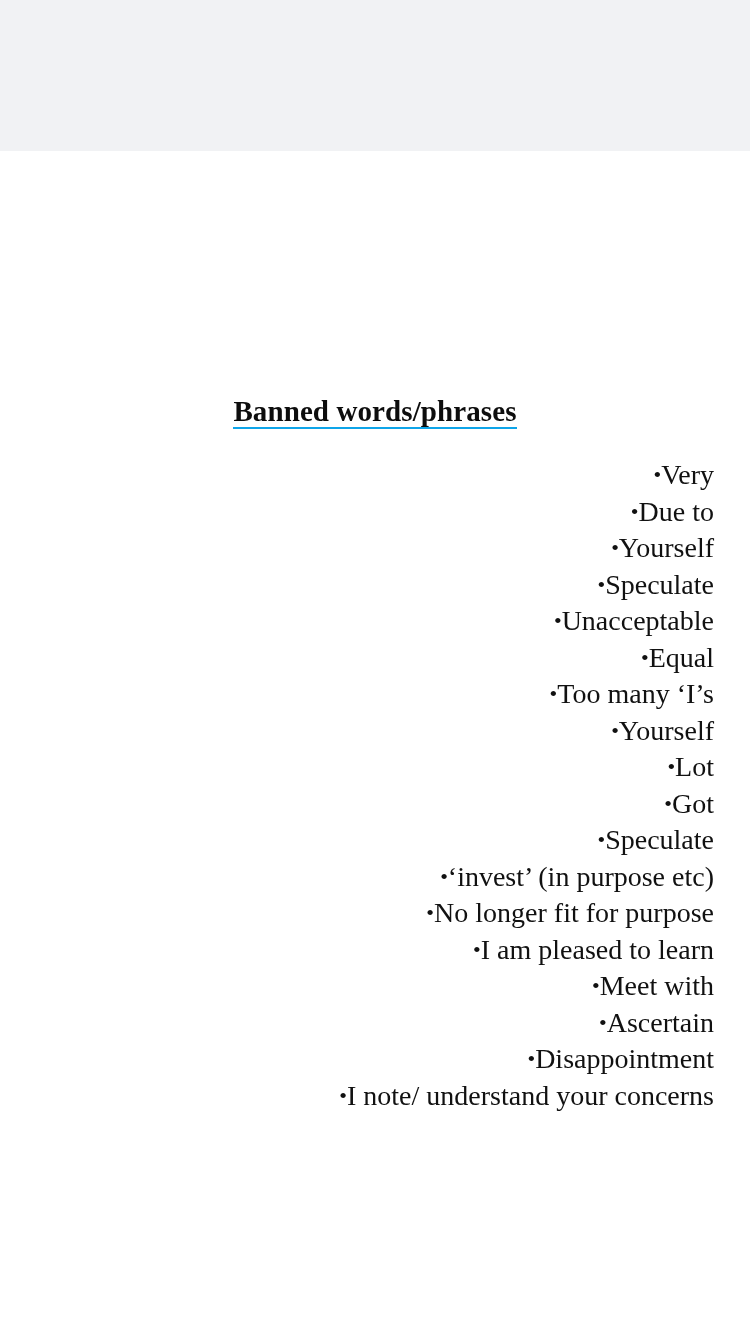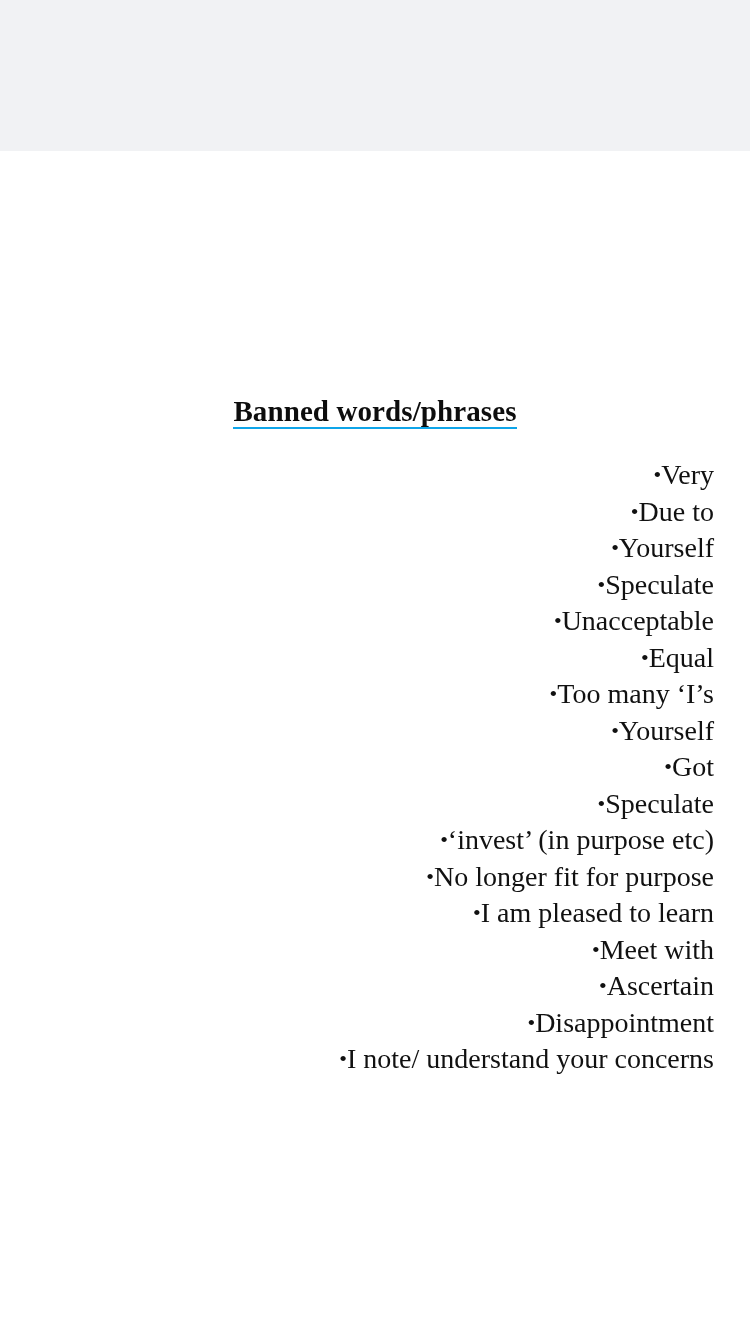--- a/index.html
+++ b/index.html
@@ -98,20 +98,21 @@
 
   <ul class="banned-list">
       <li><span class="bullet">•</span><span class="item-text">Very</span></li>
       <li><span class="bullet">•</span><span class="item-text">Due to</span></li>
       <li><span class="bullet">•</span><span class="item-text">Yourself</span></li>
       <li><span class="bullet">•</span><span class="item-text">Speculate</span></li>
       <li><span class="bullet">•</span><span class="item-text">Unacceptable</span></li>
       <li><span class="bullet">•</span><span class="item-text">Equal</span></li>
       <li><span class="bullet">•</span><span class="item-text">Too many ‘I’s</span></li>
       <li><span class="bullet">•</span><span class="item-text">Yourself</span></li>
+      <li><span class="bullet">•</span><span class="item-text">Lot</span></li>
       <li><span class="bullet">•</span><span class="item-text">Got</span></li>
       <li><span class="bullet">•</span><span class="item-text">Speculate</span></li>
       <li><span class="bullet">•</span><span class="item-text">‘invest’ (in purpose etc)</span></li>
       <li><span class="bullet">•</span><span class="item-text">No longer fit for purpose</span></li>
       <li><span class="bullet">•</span><span class="item-text">I am pleased to learn</span></li>
       <li><span class="bullet">•</span><span class="item-text">Meet with</span></li>
       <li><span class="bullet">•</span><span class="item-text">Ascertain</span></li>
       <li><span class="bullet">•</span><span class="item-text">Disappointment</span></li>
       <li><span class="bullet">•</span><span class="item-text">I note/ understand your concerns</span></li>
     </ul>

